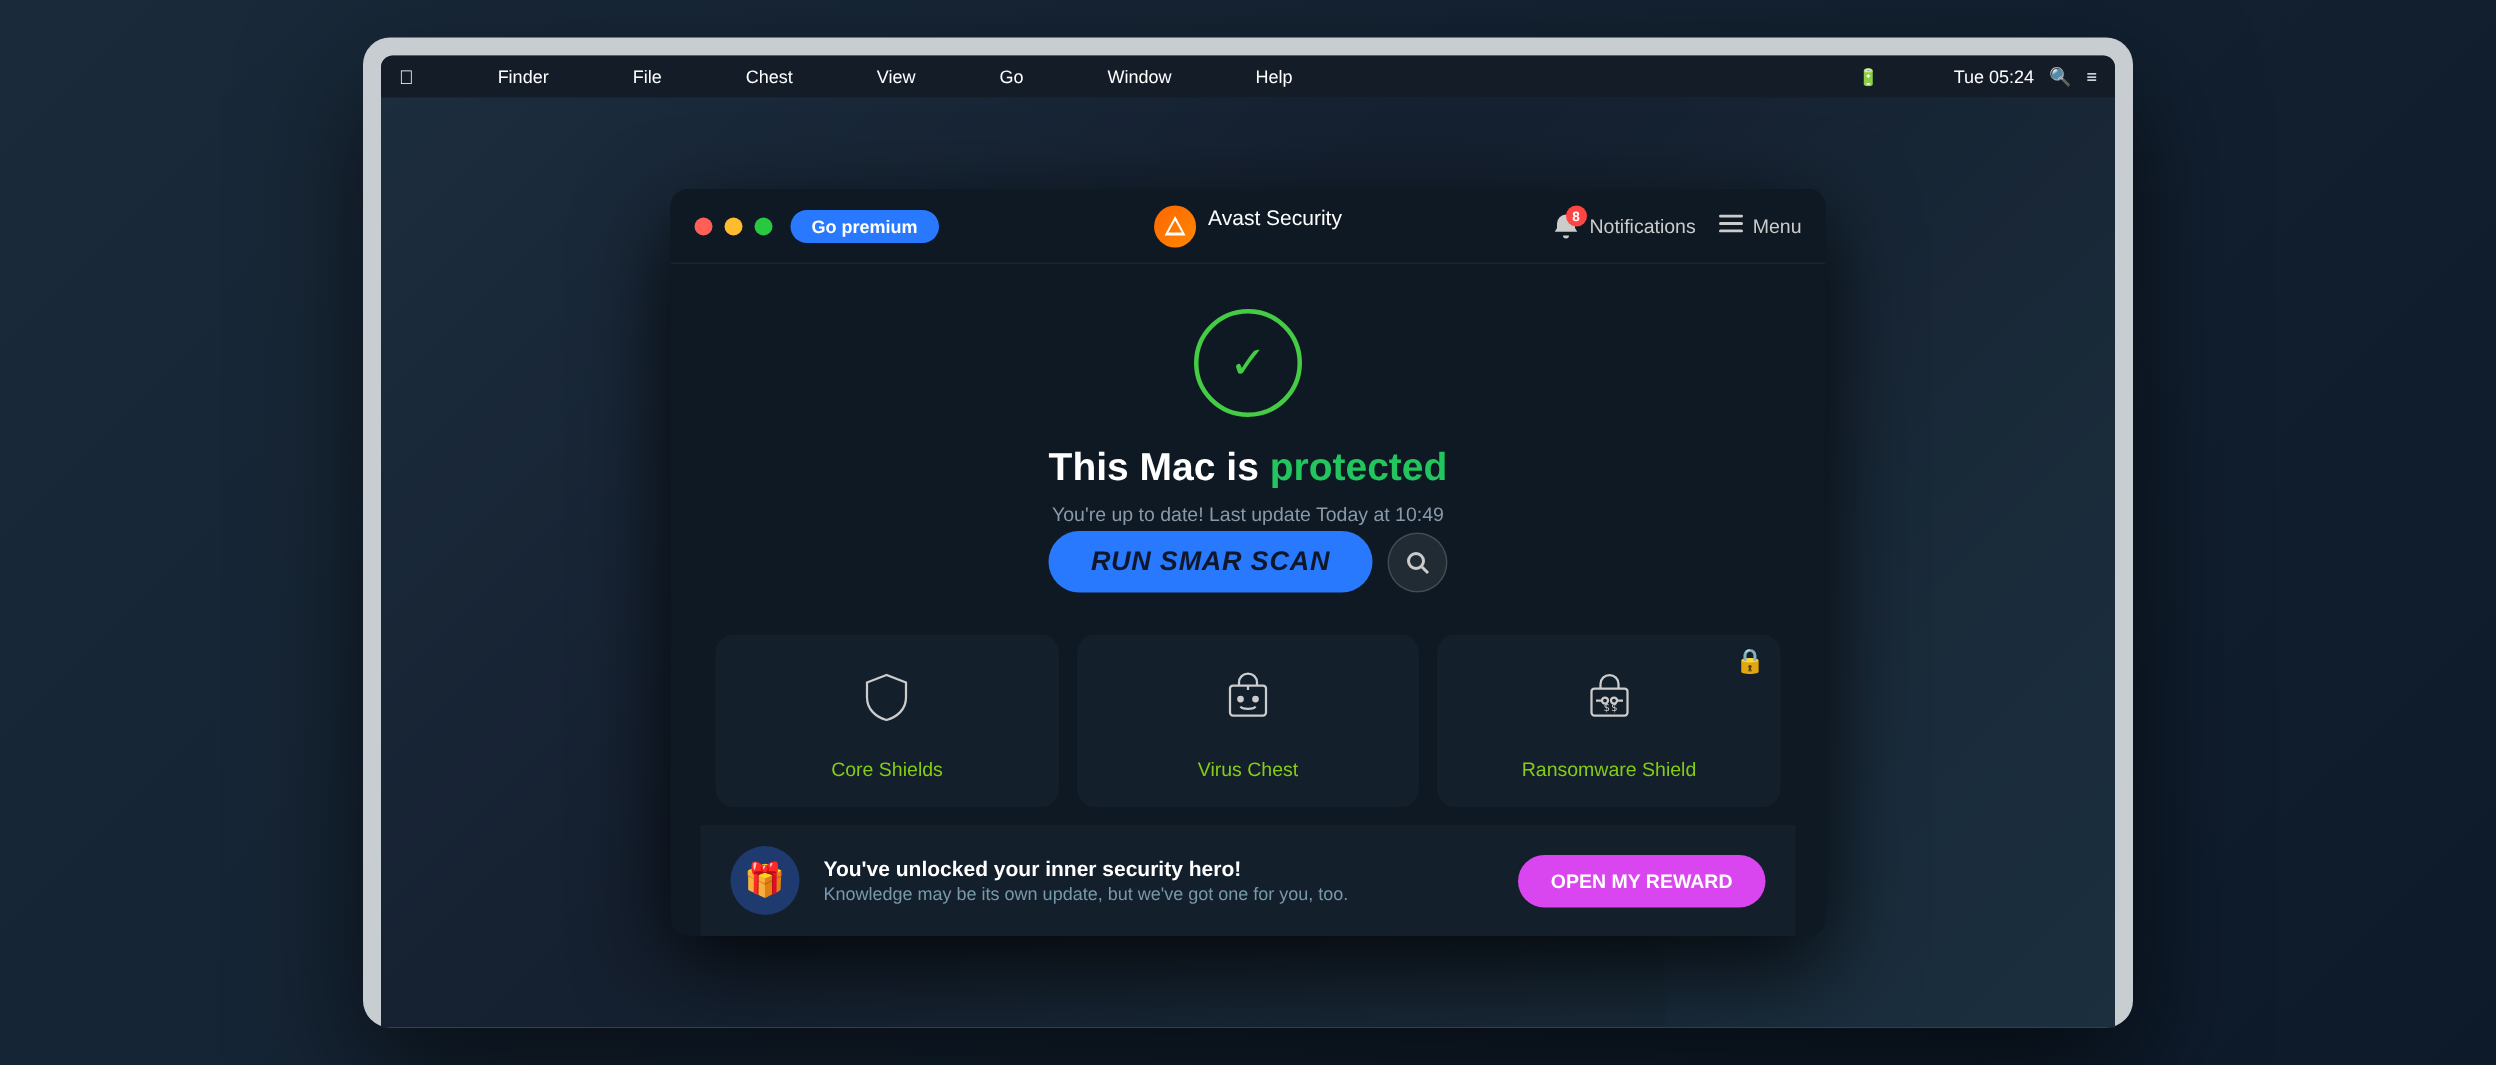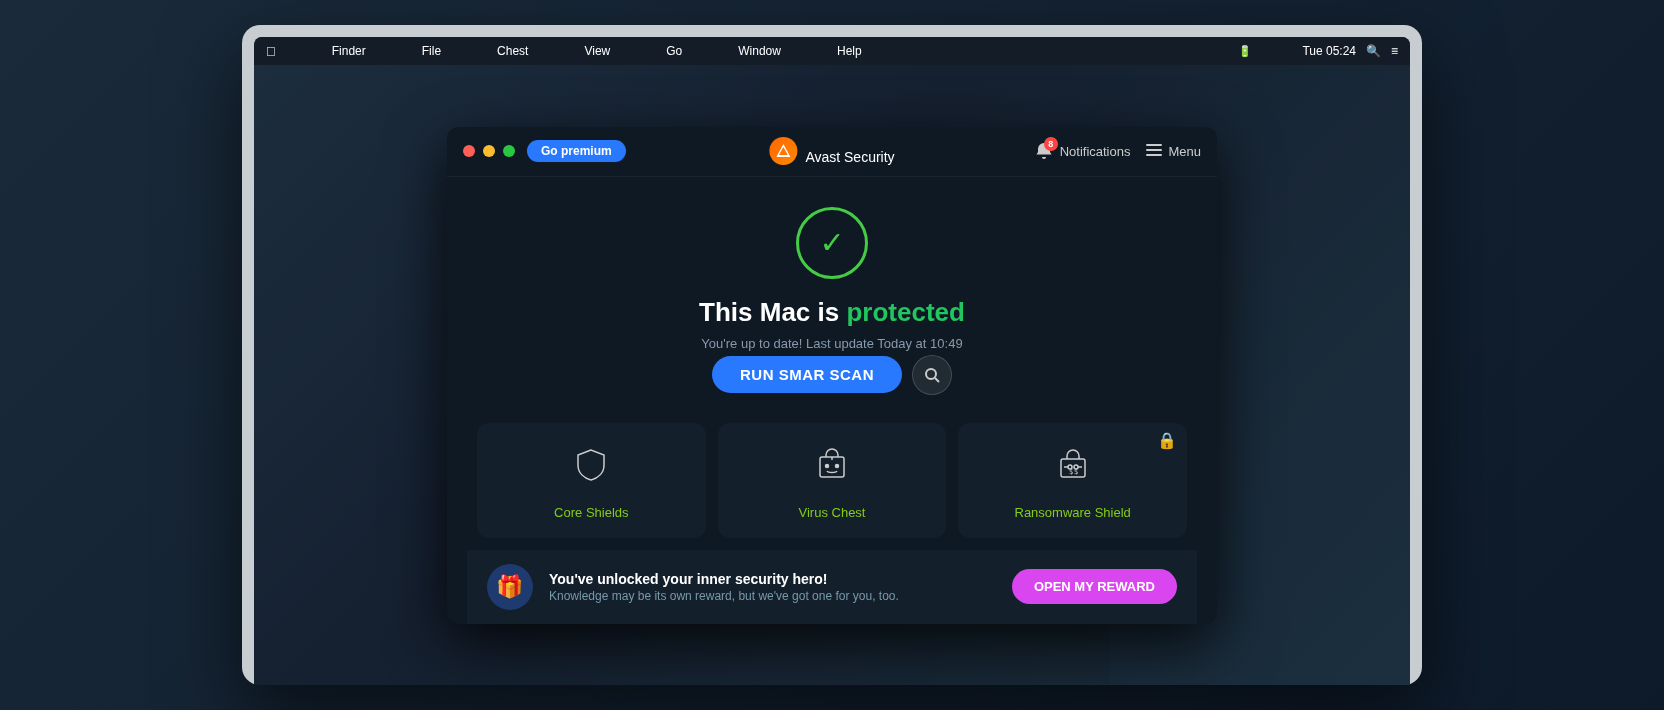--- a/index.html
+++ b/index.html
@@ -144,21 +144,21 @@
       font-weight: 600;
       margin-left: 12px;
       cursor: pointer;
     }
 
     .window-title-center {
       position: absolute;
       left: 50%;
       transform: translateX(-50%);
       display: flex;
-      align-items: flex-end;
+      align-items: flex-start;
       gap: 8px;
     }
 
     .avast-logo {
       width: 28px;
       height: 28px;
       background: linear-gradient(135deg, #ff6600, #ff8800);
       border-radius: 50%;
       display: flex;
       align-items: center;
@@ -266,28 +266,29 @@
 
     .scan-buttons {
       display: flex;
       align-items: center;
       gap: 10px;
       margin-bottom: 28px;
     }
 
     .run-scan-btn {
       background: #2979ff;
-      color: #ffffff;
+      color: #0f172a;
       border: none;
       border-radius: 25px;
       padding: 10px 28px;
-      font-size: 15px;
+      font-size: 18px;
       font-weight: 700;
       letter-spacing: 0.5px;
       cursor: pointer;
+      font-style: italic;
     }
 
     .scan-icon-btn {
       width: 40px;
       height: 40px;
       border-radius: 50%;
       background: rgba(255,255,255,0.08);
       border: 1px solid rgba(255,255,255,0.15);
       display: flex;
       align-items: center;
@@ -521,21 +522,21 @@
             </div>
 
           </div>
 
           <div class="reward-banner">
             <div class="reward-icon-wrap">
               🎁
             </div>
             <div class="reward-text">
               <div class="reward-title">You've unlocked your inner security hero!</div>
-              <div class="reward-subtitle">Knowledge may be its own reward, but we've got one for you, too.</div>
+              <div class="reward-subtitle">Knowledge may be its own update, but we've got one for you, too.</div>
             </div>
             <button class="open-reward-btn">OPEN MY REWARD</button>
           </div>
 
         </div>
       </div>
 
     </div>
   </div>
 </div>

